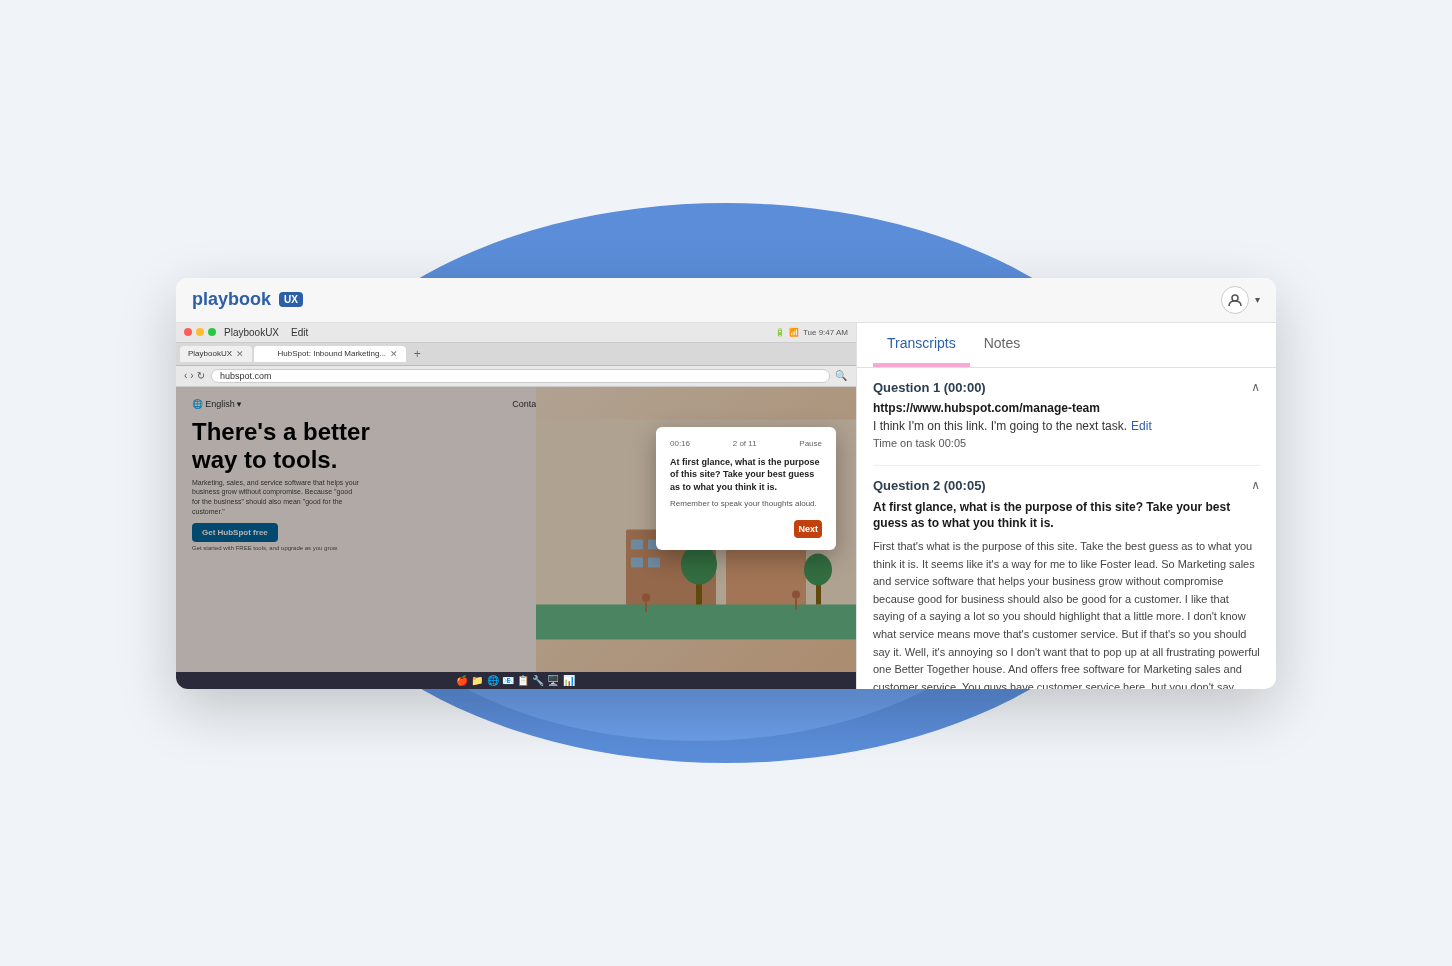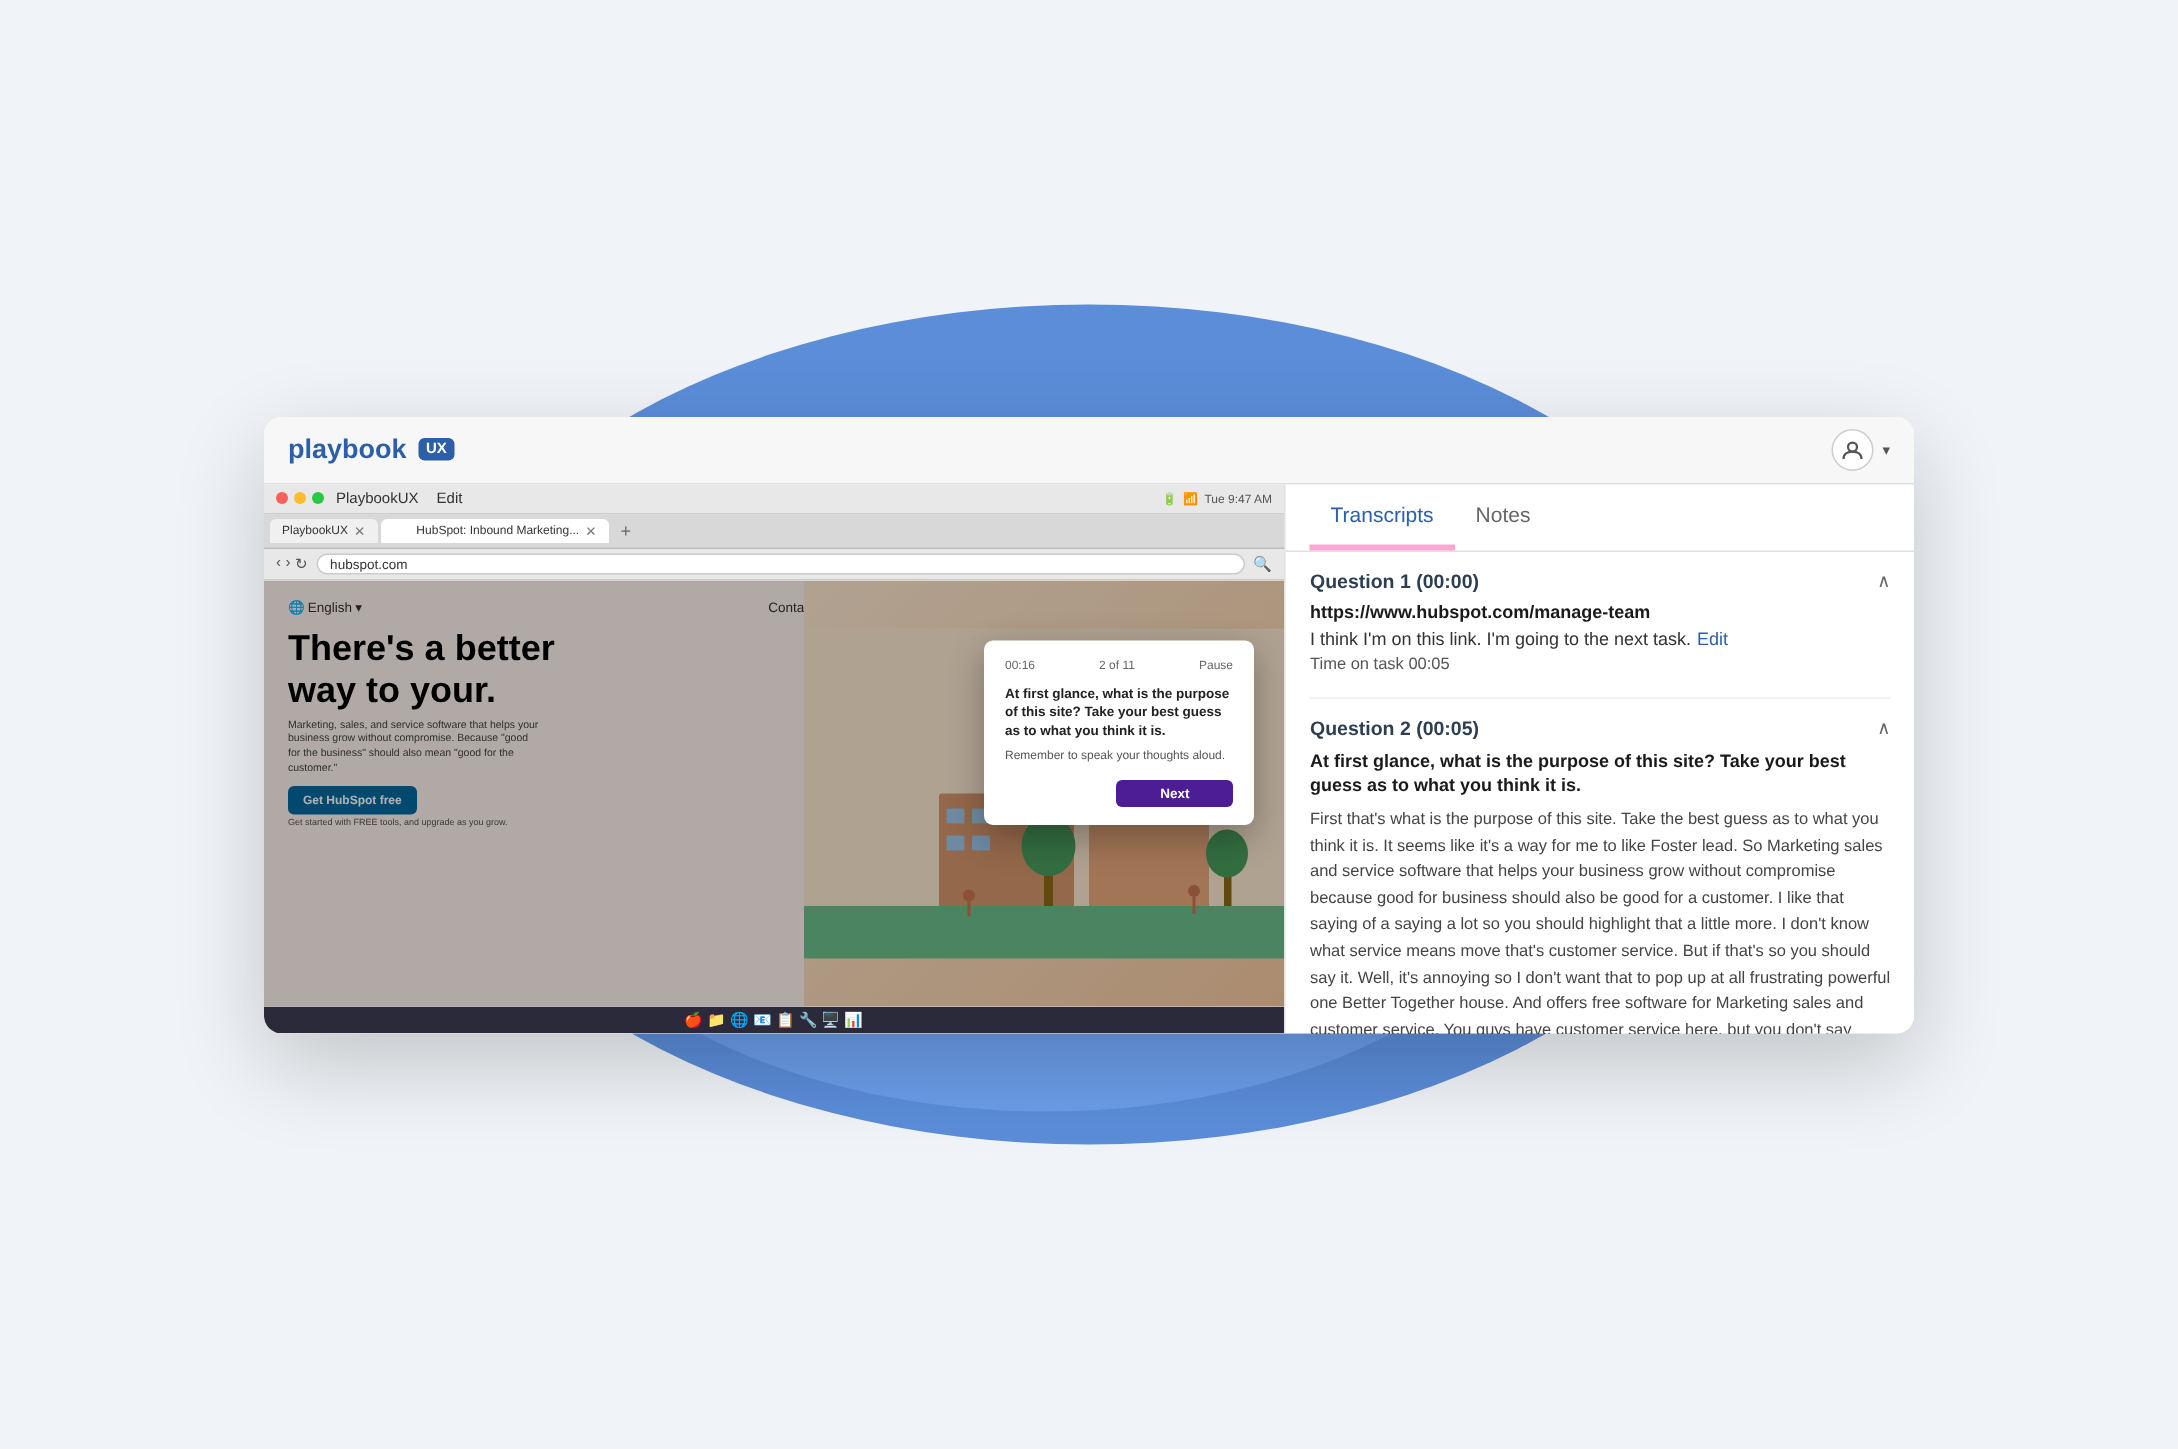--- a/index.html
+++ b/index.html
@@ -300,25 +300,25 @@
       margin-bottom: 6px;
       font-weight: 600;
     }
     .modal-instruction {
       font-size: 8px;
       color: #555;
       line-height: 1.3;
       margin-bottom: 10px;
     }
     .modal-next-btn {
-      background: #4c1d95;
+      background: #c2410c;
       color: white;
       border: none;
       border-radius: 4px;
-      padding: 4px 29px;
+      padding: 4px 4px;
       font-size: 9px;
       font-weight: 600;
       cursor: pointer;
       float: right;
     }
 
     
     .taskbar {
       background: #2a2a3a;
       padding: 3px 8px;
@@ -506,21 +506,21 @@
               <span>English</span>
               <span>▾</span>
             </div>
             <span class="hubspot-contact">Contact Us</span>
             <span class="hubspot-search-icon">🔍</span>
           </div>
           <div style="display:flex;">
             <div style="flex:0 0 180px;">
               <h2>
                 <span>There's a better</span><br>
-                <span>way to your.</span>
+                <span>way to tools.</span>
               </h2>
               <p class="hubspot-hero-sub">Marketing, sales, and service software that helps your business grow without compromise. Because "good for the business" should also mean "good for the customer."</p>
               <button class="hubspot-btn">Get HubSpot free</button>
               <p class="hubspot-cta-sub">Get started with FREE tools, and upgrade as you grow.</p>
             </div>
 
             <div class="hubspot-illustration">
               <svg class="building-svg" viewBox="0 0 320 220" xmlns="http://www.w3.org/2000/svg">
 
                 <rect width="320" height="220" fill="#fde8d0"></rect>

